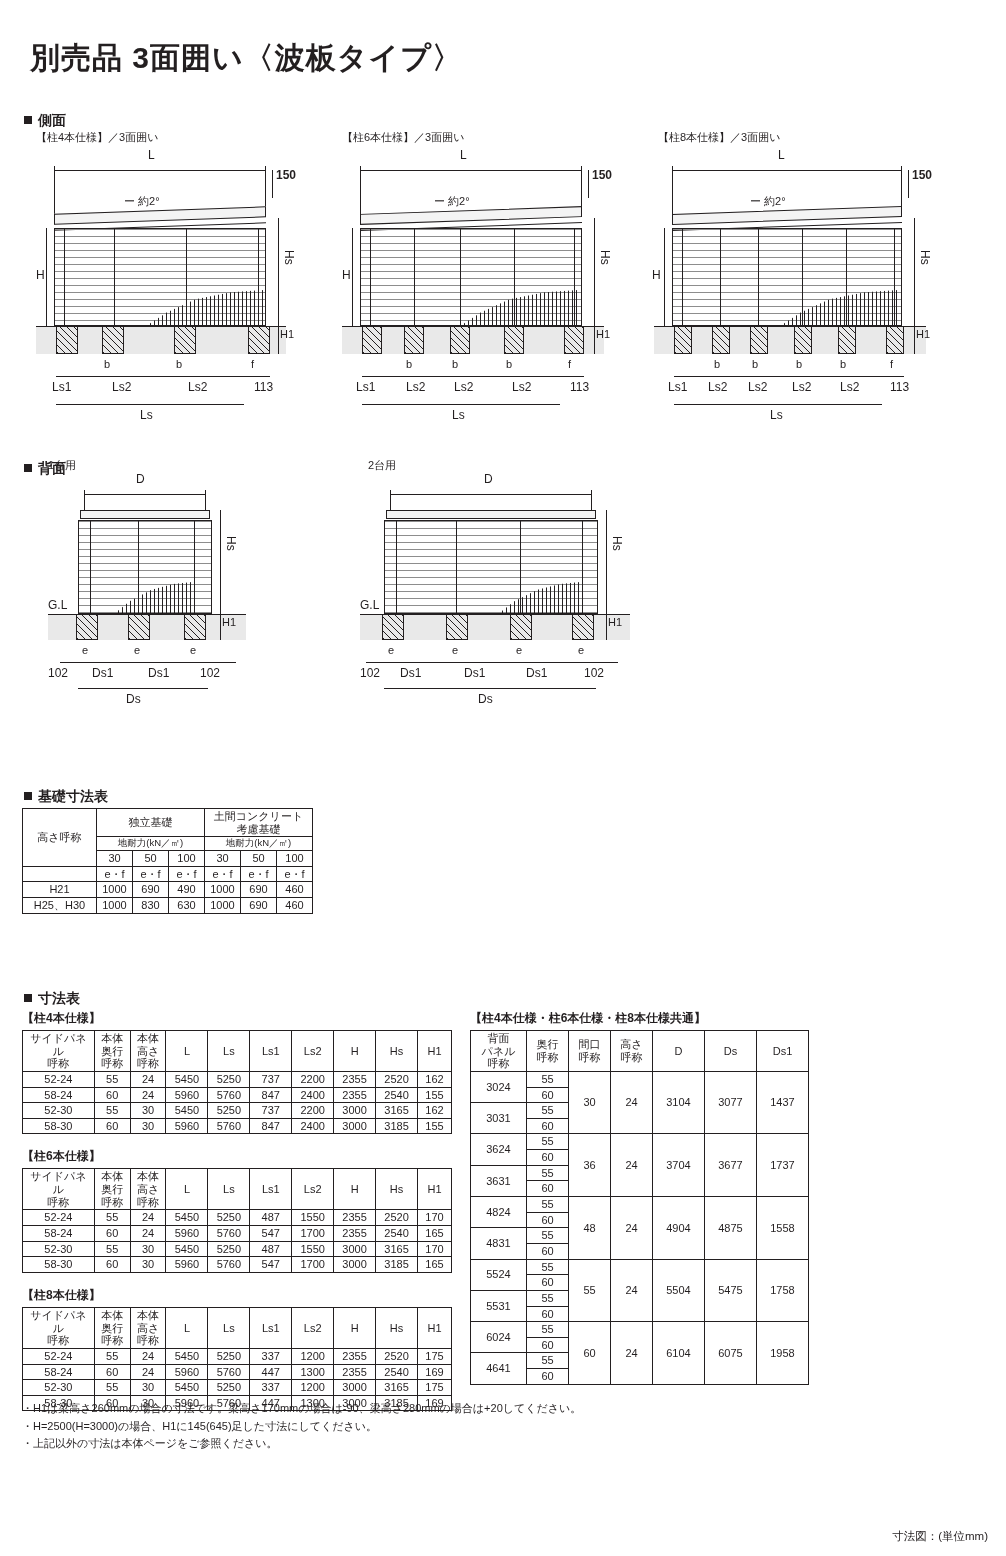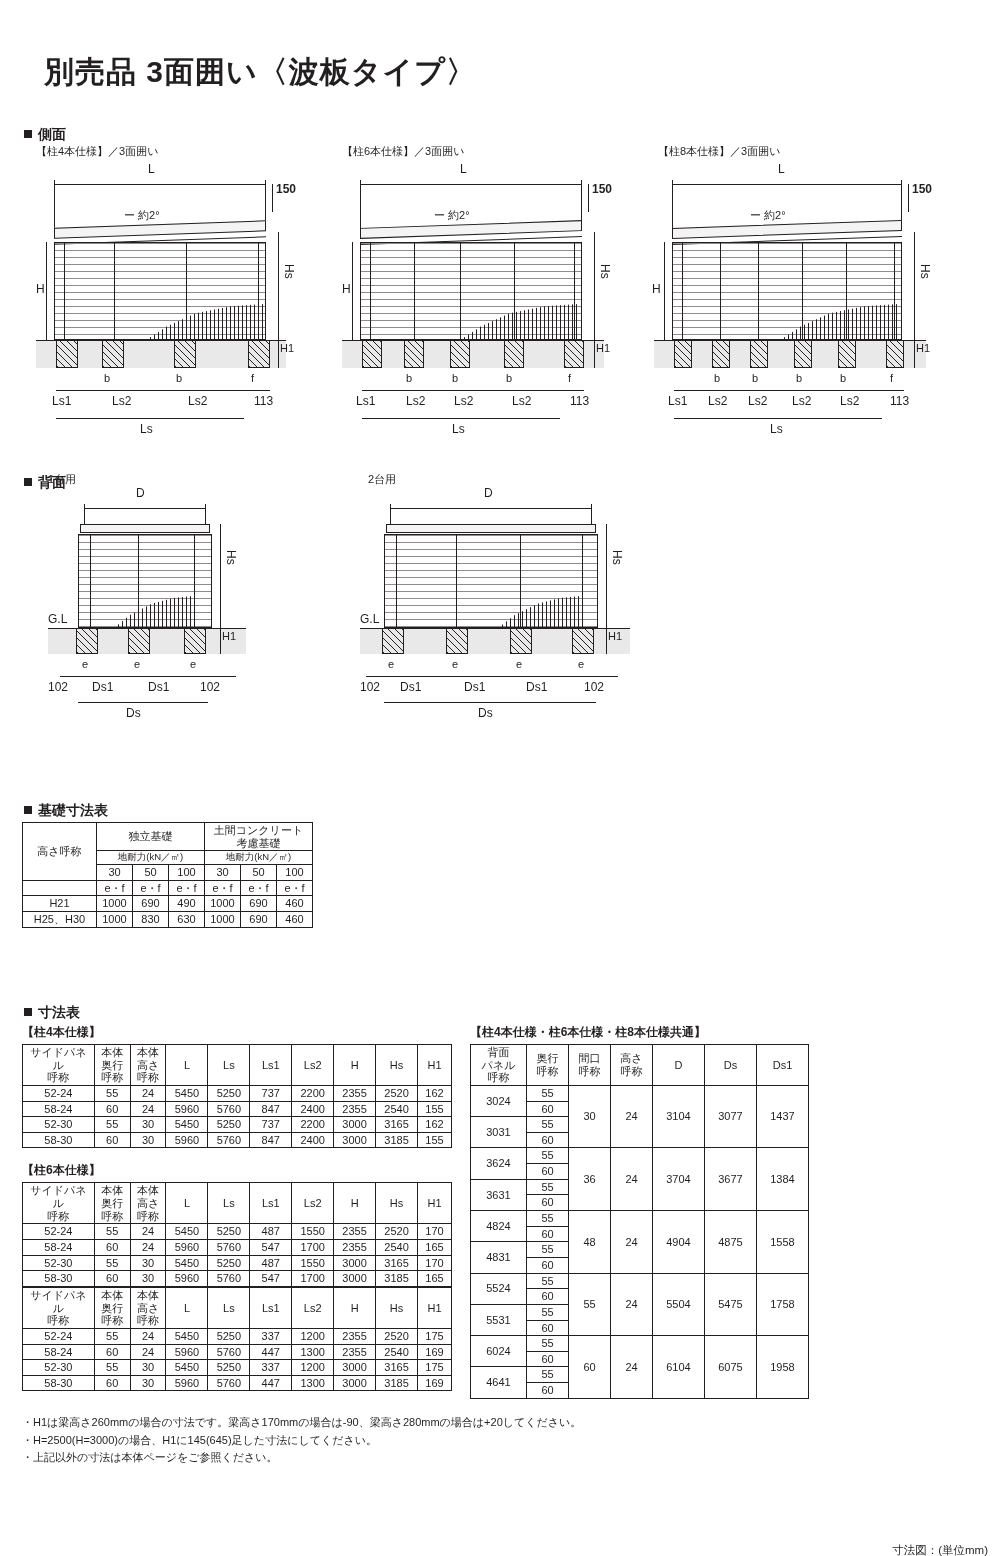--- a/index.html
+++ b/index.html
@@ -8,21 +8,21 @@
     width:1006px; height:1556px;
     background:#ffffff;
     font-family:"Liberation Sans", sans-serif;
     color:#231f20;
     position:relative;
   }
   .page { position:relative; width:1006px; height:1556px; padding:0; }
 
   h1.title {
     font-size:30px; font-weight:bold; letter-spacing:1px;
-    margin:16px; padding:36px 0 0 28px; color:#231f20;
+    margin:2px; padding:36px 0 0 28px; color:#231f20;
   }
 
   .sec-head {
     font-size:14px; font-weight:bold; margin:0; padding:0 0 0 24px;
     position:relative;
   }
   .sec-head:before {
     content:""; position:absolute; left:10px; top:4px;
     width:8px; height:8px; background:#231f20;
   }
@@ -562,20 +562,21 @@
         <td>5760</td>
         <td>547</td>
         <td>1700</td>
         <td>3000</td>
         <td>3185</td>
         <td>165</td>
       </tr>
     </tbody>
       </table>
 
+    <div class="tbl-title" style="margin-top:14px;">【柱8本仕様】</div>
     <table class="t">
       <tbody>
           <tr>
         <td style="width:72px;">
           <div>サイドパネル</div>
           <div>呼称</div>
         </td>
         <td style="width:36px;">
           <div>本体</div>
           <div>奥行</div>
@@ -694,21 +695,21 @@
             <td>60</td>
           </tr>
 
       <tr>
         <td rowspan="2">3624</td>
         <td>55</td>
         <td rowspan="4">36</td>
         <td rowspan="4">24</td>
         <td rowspan="4">3704</td>
         <td rowspan="4">3677</td>
-        <td rowspan="4">1384</td>
+        <td rowspan="4">1737</td>
       </tr>
       <tr>
             <td>60</td>
           </tr>
       <tr>
         <td rowspan="2">3631</td>
         <td>55</td>
       </tr>
       <tr>
             <td>60</td>

